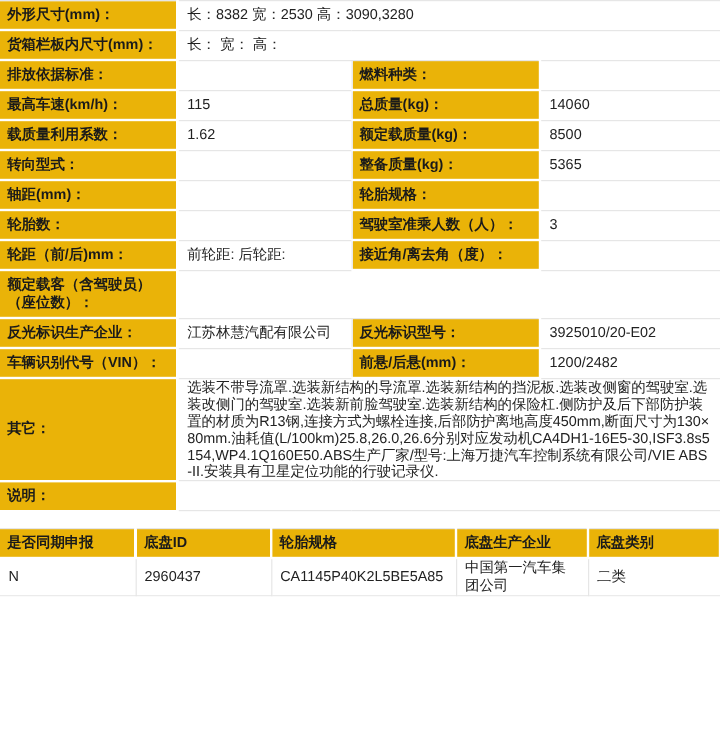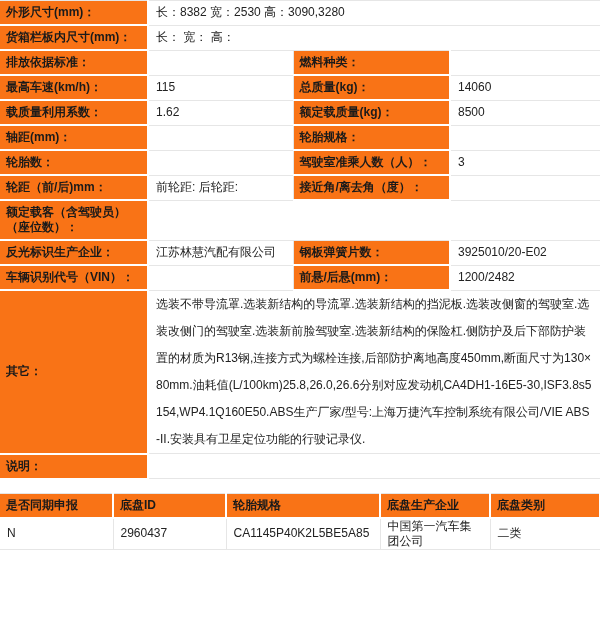--- a/index.html
+++ b/index.html
@@ -15,35 +15,35 @@
     border-top:1px solid #e6e6e6;
   }
   td{
     font-size:12px;
     line-height:15px;
     vertical-align:middle;
     word-break:break-all;
     overflow:hidden;
   }
   .lbl{
-    background:#f97316;
+    background:#eab308;
     font-weight:bold;
     color:#1a1a1a;
     padding:4px 6px;
     border-bottom:2px solid #ffffff;
     border-right:2px solid #ffffff;
   }
   .val{
     background:#ffffff;
     color:#222222;
     padding:0 7px;
     border-bottom:1px solid #e6e6e6;
     border-right:1px solid #e6e6e6;
   }
-  .multi{line-height:27px;margin-top:20px;}
+  .multi{line-height:14px;margin-top:20px;}
   .chassis{margin-top:13px;}
 </style>
 </head>
 <body>
 
 <table>
   <colgroup>
       <col style="width:148px">
       <col style="width:145px">
       <col style="width:157px">
@@ -70,20 +70,26 @@
     <td class="lbl">总质量(kg)：</td>
     <td class="val">14060</td>
   </tr>
   <tr>
     <td class="lbl">载质量利用系数：</td>
     <td class="val">1.62</td>
     <td class="lbl">额定载质量(kg)：</td>
     <td class="val">8500</td>
   </tr>
   <tr>
+    <td class="lbl">转向型式：</td>
+    <td class="val"></td>
+    <td class="lbl">整备质量(kg)：</td>
+    <td class="val">5365</td>
+  </tr>
+  <tr>
     <td class="lbl">轴距(mm)：</td>
     <td class="val"></td>
     <td class="lbl">轮胎规格：</td>
     <td class="val"></td>
   </tr>
   <tr>
     <td class="lbl">轮胎数：</td>
     <td class="val"></td>
     <td class="lbl">驾驶室准乘人数（人）：</td>
     <td class="val">3</td>
@@ -94,21 +100,21 @@
     <td class="lbl">接近角/离去角（度）：</td>
     <td class="val"></td>
   </tr>
   <tr>
     <td class="lbl">额定载客（含驾驶员）（座位数）：</td>
     <td class="val" colspan="3"></td>
   </tr>
   <tr>
     <td class="lbl">反光标识生产企业：</td>
     <td class="val">江苏林慧汽配有限公司</td>
-    <td class="lbl">钢板弹簧片数：</td>
+    <td class="lbl">反光标识型号：</td>
     <td class="val">3925010/20-E02</td>
   </tr>
   <tr>
     <td class="lbl">车辆识别代号（VIN）：</td>
     <td class="val"></td>
     <td class="lbl">前悬/后悬(mm)：</td>
     <td class="val">1200/2482</td>
   </tr>
   <tr>
     <td class="lbl">其它：</td>

